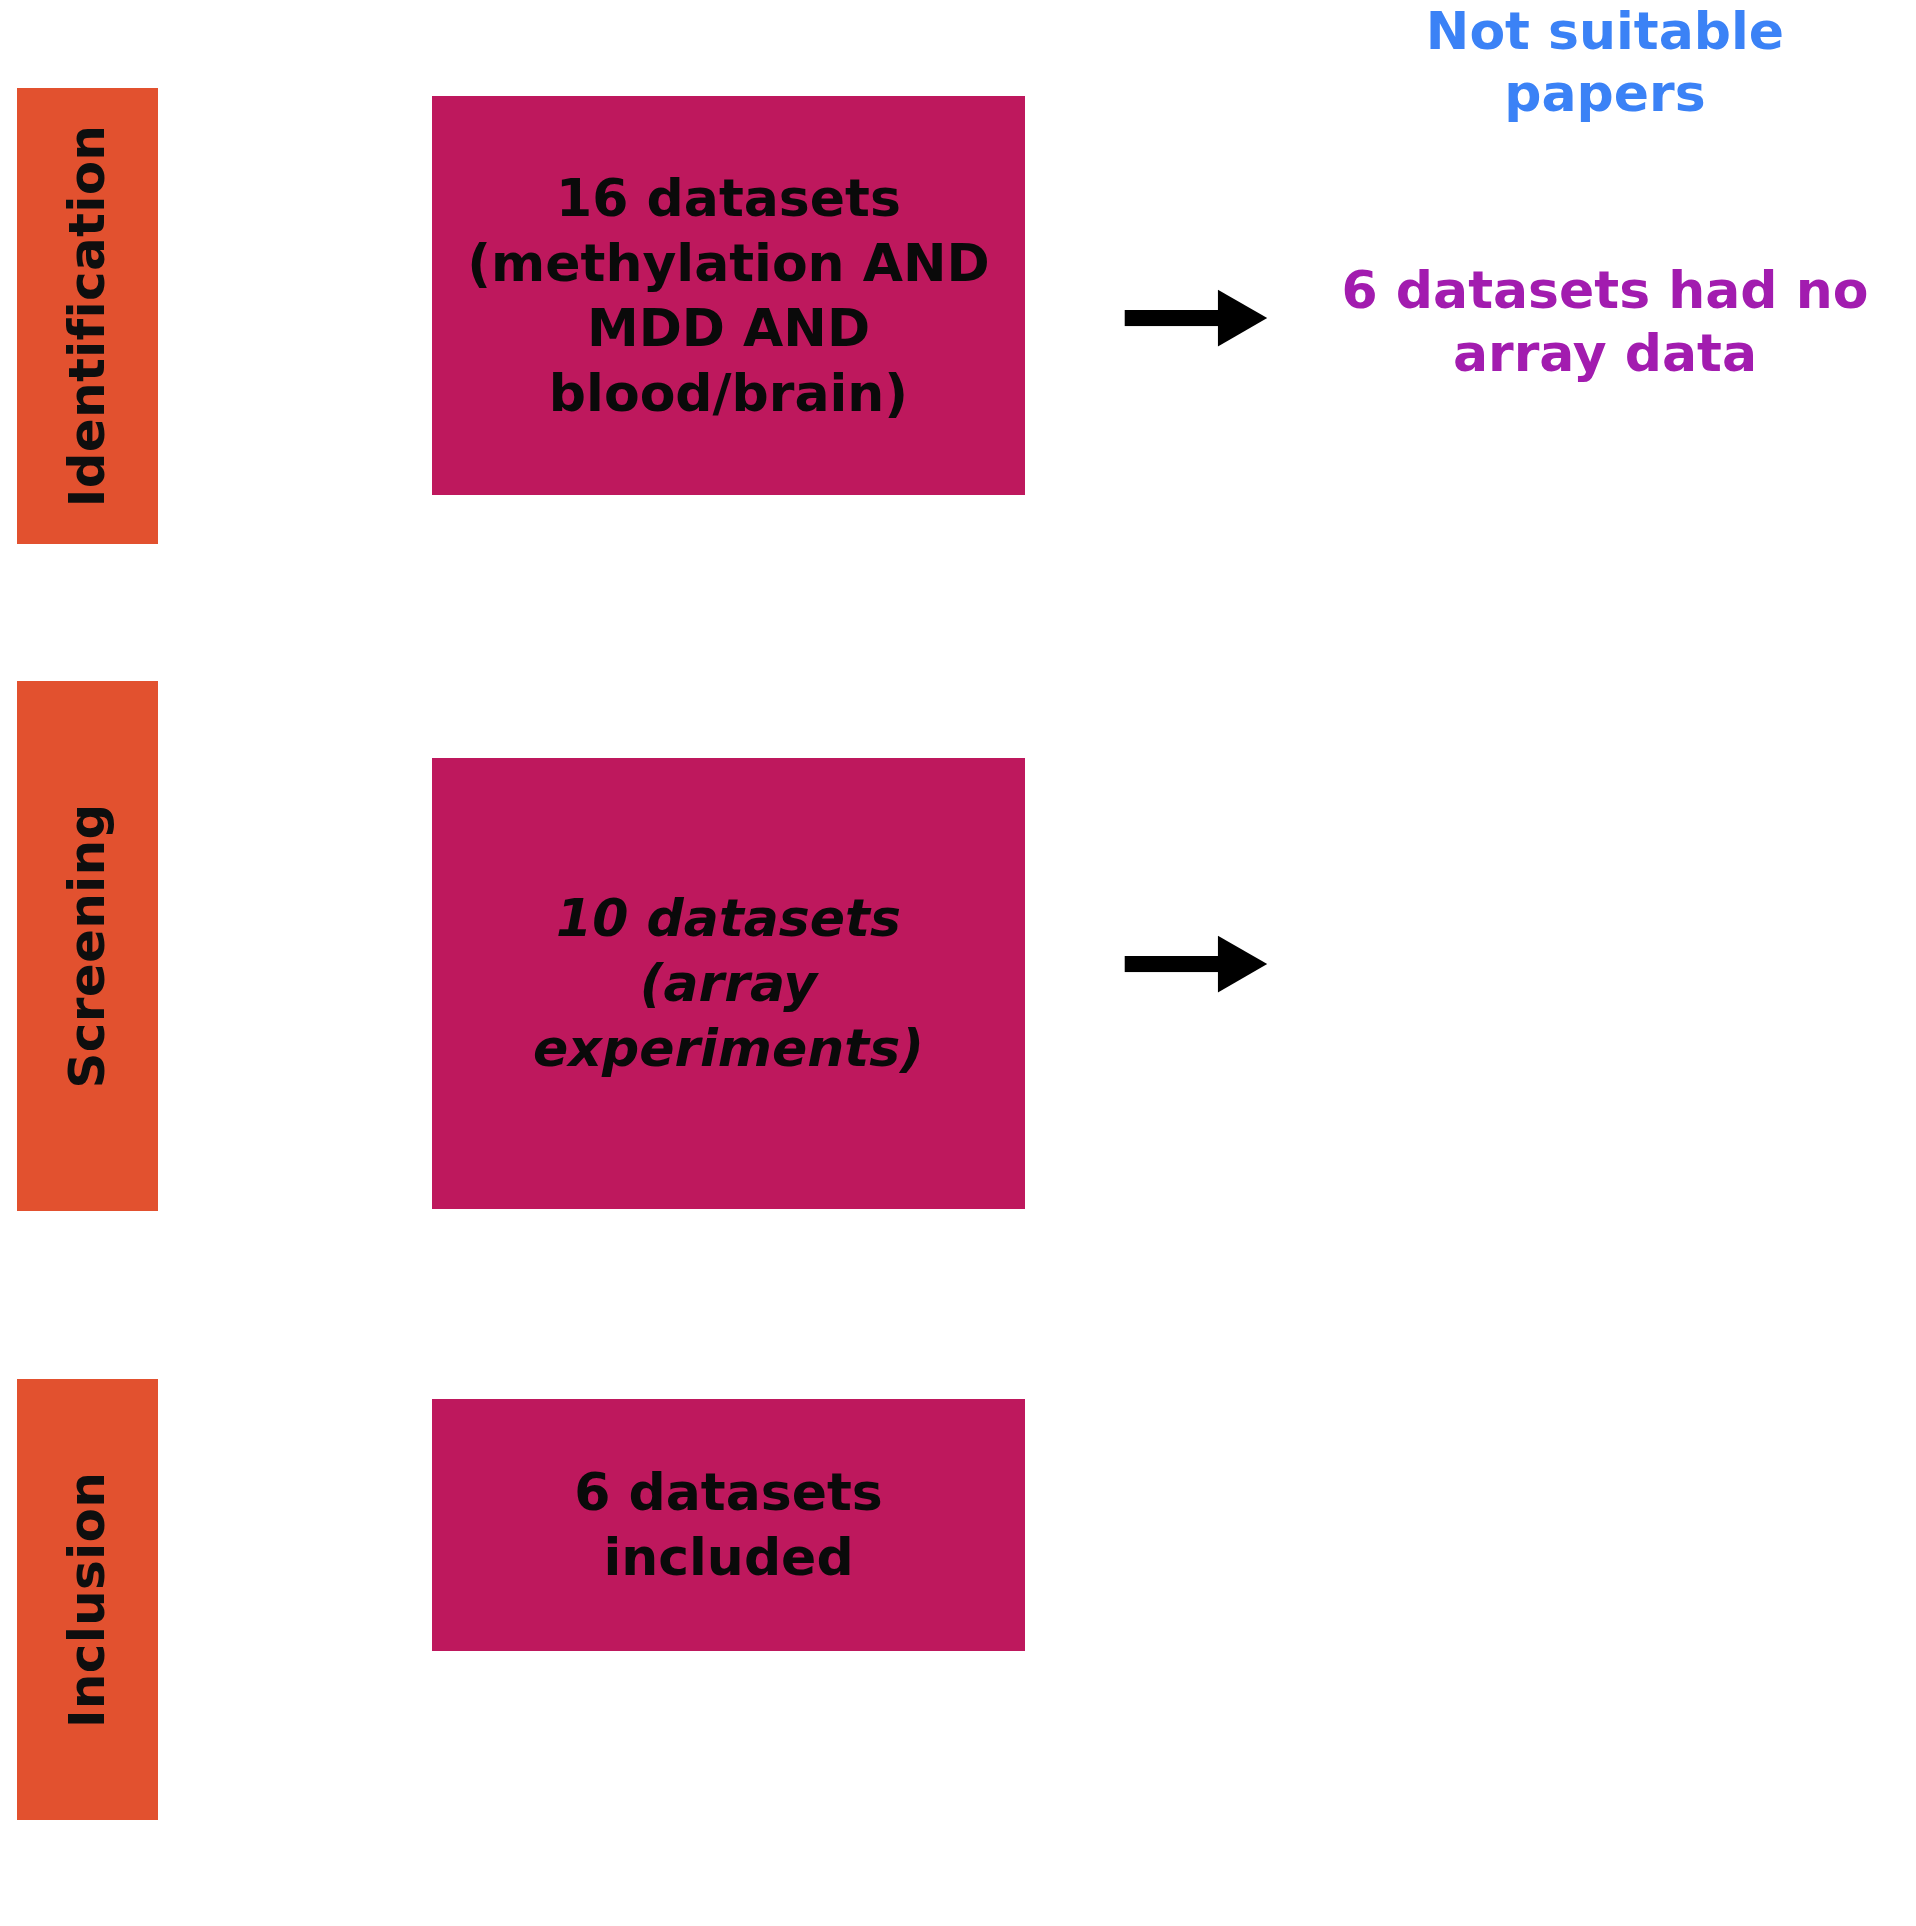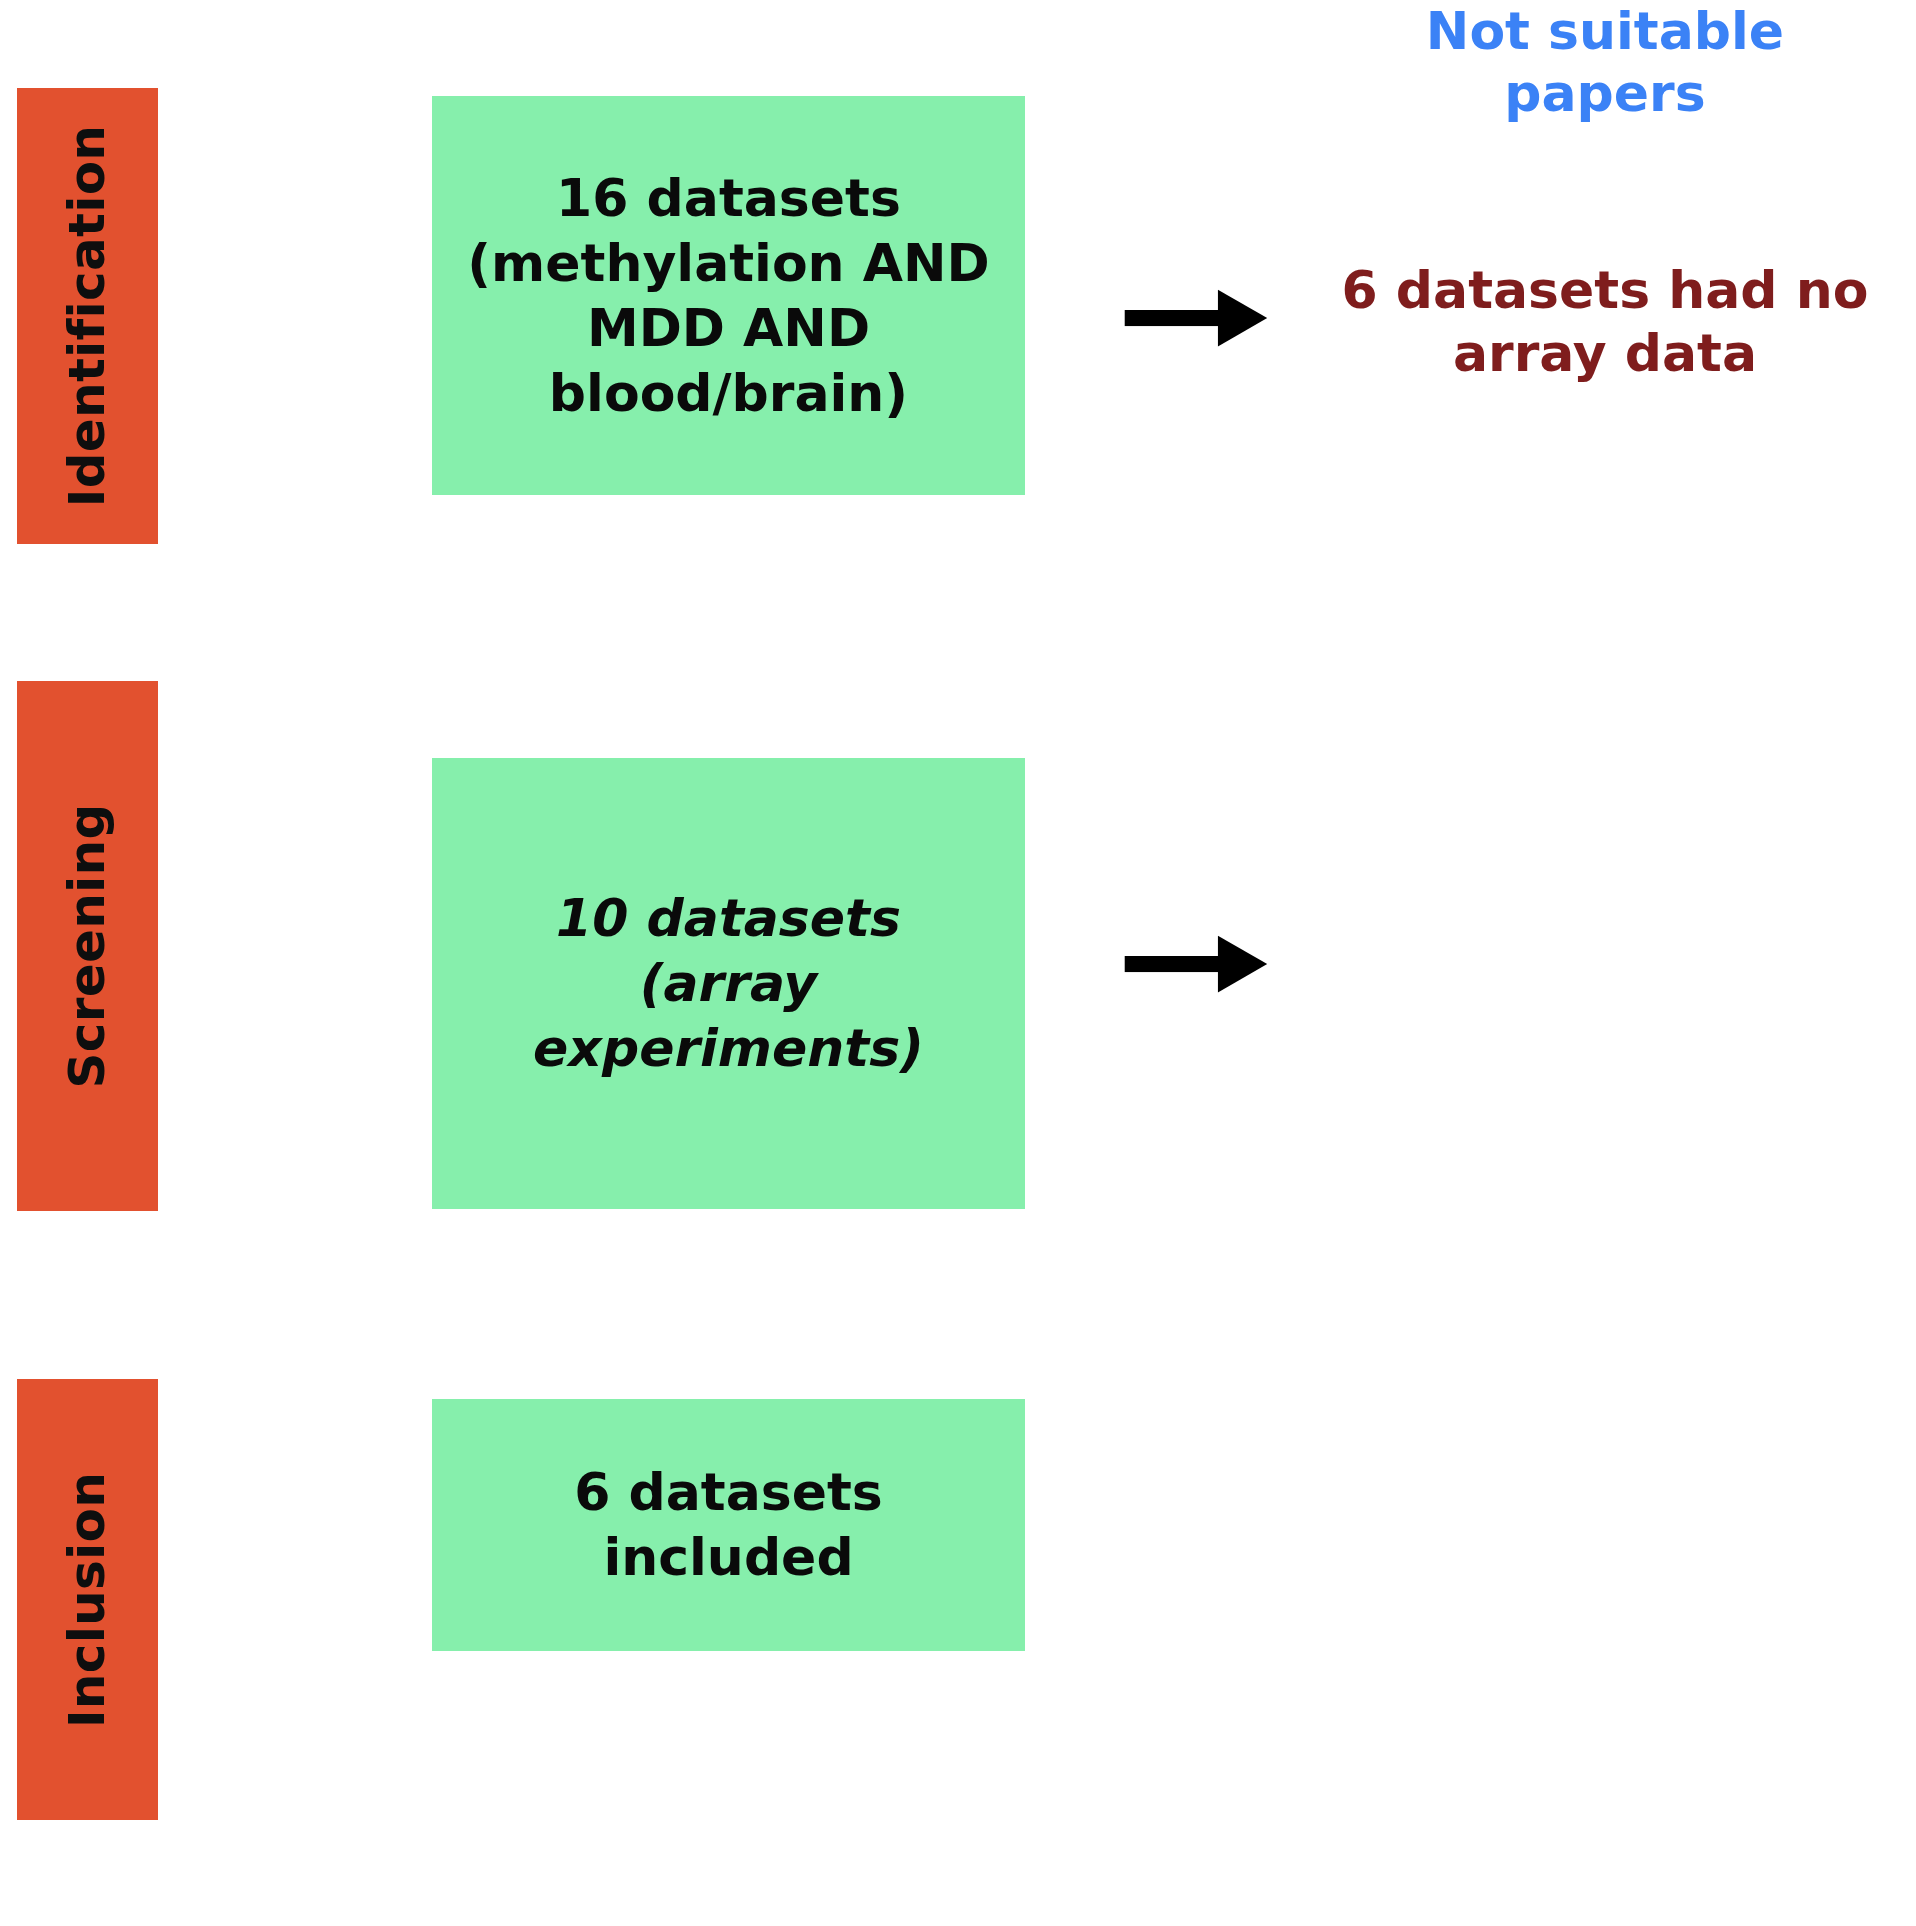--- a/index.html
+++ b/index.html
@@ -39,21 +39,21 @@
   }
   #stage-identification { top: 88px;  height: 456px; }
   #stage-screening     { top: 681px; height: 530px; }
   #stage-inclusion     { top: 1379px; height: 441px; }
 
   
   .flow-box {
     position: absolute;
     left: 432px;
     width: 593px;
-    background: #86efac;
+    background: #be185d;
     display: flex;
     align-items: center;
     justify-content: center;
     text-align: center;
     box-sizing: border-box;
     padding: 0 16px;
   }
   .flow-box .box-text {
     font-size: 52px;
     font-weight: 700;
@@ -87,21 +87,21 @@
   .exclusion-heading {
     font-size: 52px;
     font-weight: 700;
     color: #3b82f6;
     line-height: 1.2;
     white-space: pre-line;
   }
   .exclusion-text {
     font-size: 52px;
     font-weight: 700;
-    color: #7f1d1d;
+    color: #a21caf;
     line-height: 1.22;
     white-space: pre-line;
   }
   #exclusion-heading-block { top: 0px; }
   #exclusion-identification { top: 259px; }
   #exclusion-screening { top: 711px; }
 
   
   #inclusion-footnote {
     position: absolute;

